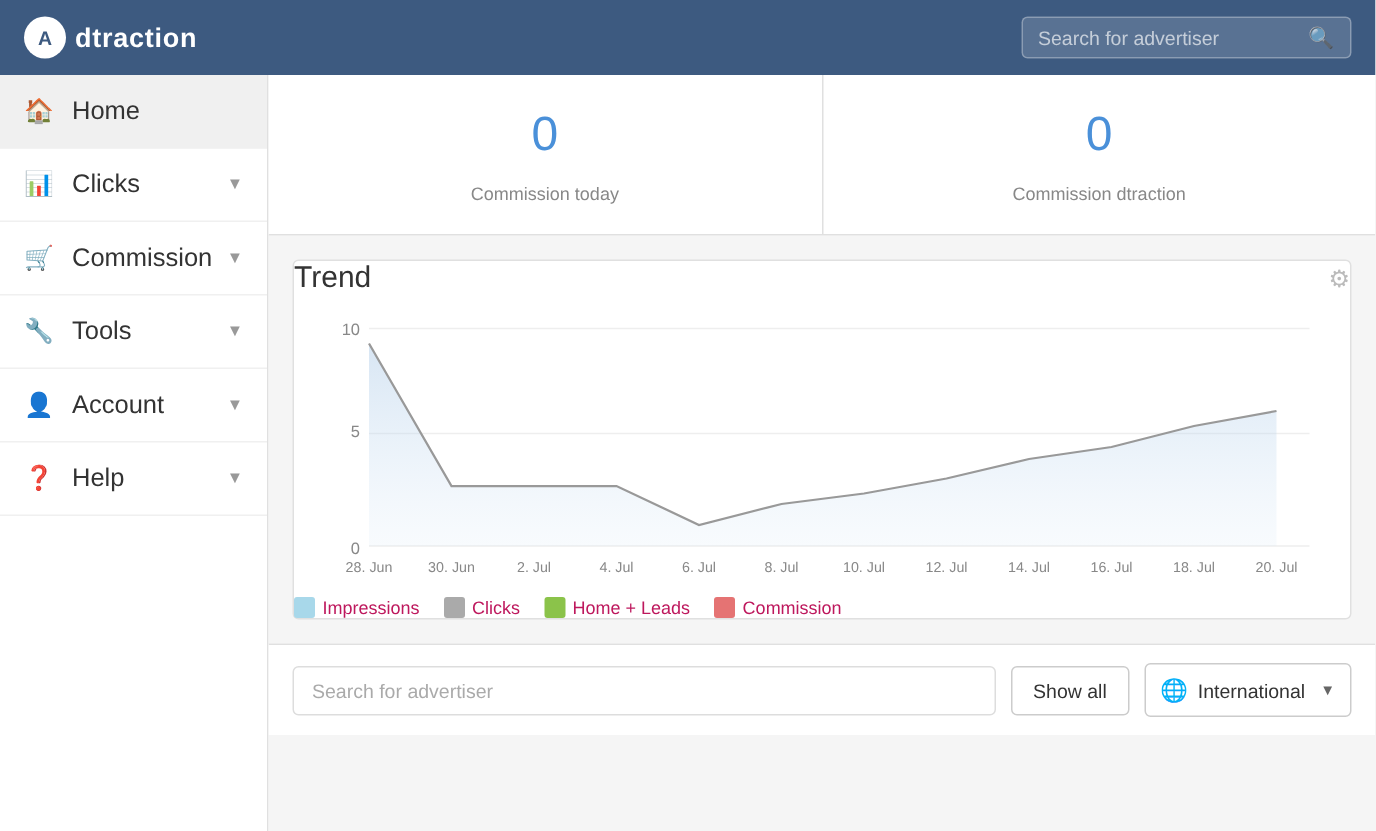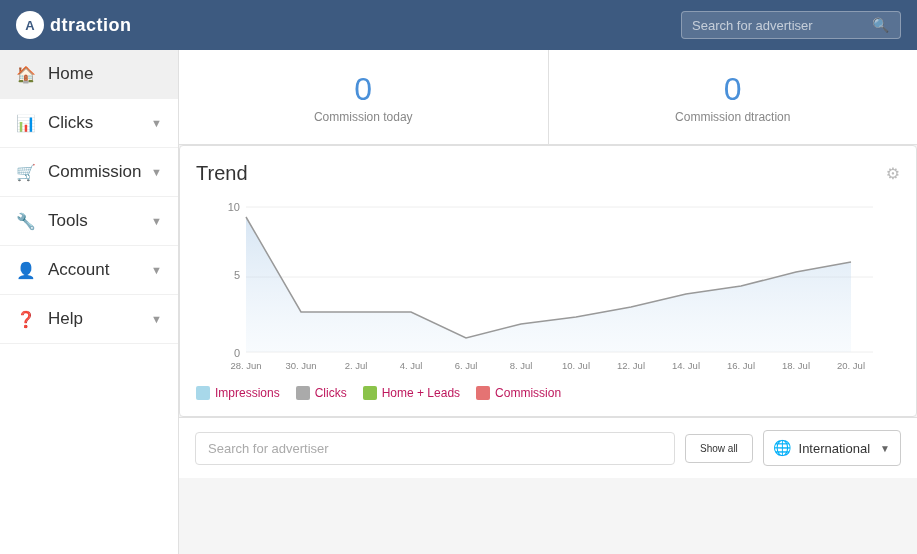--- a/index.html
+++ b/index.html
@@ -117,29 +117,30 @@
     .commission-card:last-child { border-right: none; }
     .commission-number {
       font-size: 32px;
       font-weight: 300;
       color: #4a90d9;
       line-height: 1.2;
     }
     .commission-label {
       font-size: 12px;
       color: #888;
-      margin-top: 2px;
+      margin-top: 14px;
     }
 
     
     .chart-section {
       background: white;
+      margin: 16px;
       border-radius: 4px;
       border: 1px solid #e0e0e0;
-      padding: 16px;
+      padding: 0;
     }
     .chart-header {
       display: flex;
       justify-content: space-between;
       align-items: center;
       margin-bottom: 12px;
     }
     .chart-title {
       font-size: 20px;
       font-weight: 400;
@@ -190,21 +191,21 @@
       color: #333;
       outline: none;
       background: white;
     }
     .bottom-search::placeholder { color: #aaa; }
     .show-all-btn {
       background: white;
       border: 1px solid #ccc;
       border-radius: 4px;
       padding: 8px 14px;
-      font-size: 10px;
+      font-size: 13px;
       color: #333;
       cursor: pointer;
     }
     .intl-dropdown {
       display: flex;
       align-items: center;
       gap: 6px;
       border: 1px solid #ccc;
       border-radius: 4px;
       padding: 8px 10px;

